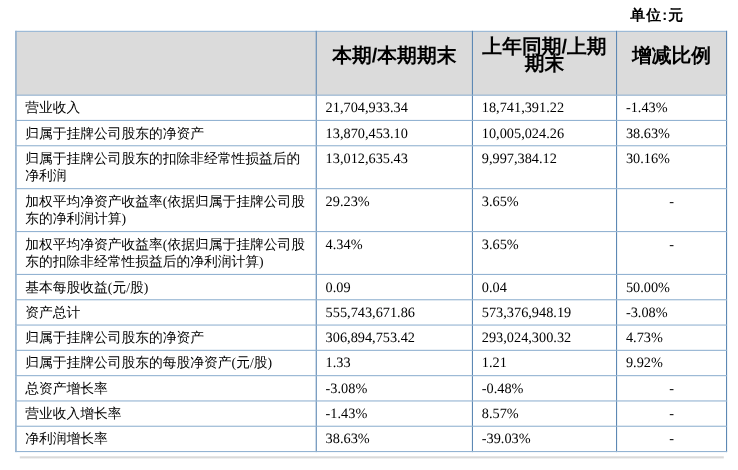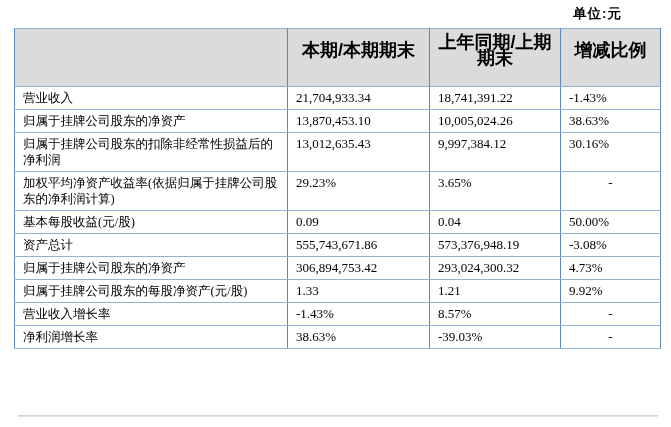--- a/index.html
+++ b/index.html
@@ -108,20 +108,26 @@
       <td class="num">9,997,384.12</td>
       <td class="num">30.16%</td>
     </tr>
     <tr>
       <td class="label">加权平均净资产收益率(依据归属于挂牌公司股东的净利润计算)</td>
       <td class="num">29.23%</td>
       <td class="num">3.65%</td>
       <td class="num dash">-</td>
     </tr>
     <tr>
+      <td class="label">加权平均净资产收益率(依据归属于挂牌公司股东的扣除非经常性损益后的净利润计算)</td>
+      <td class="num">4.34%</td>
+      <td class="num">3.65%</td>
+      <td class="num dash">-</td>
+    </tr>
+    <tr>
       <td class="label">基本每股收益(元/股)</td>
       <td class="num">0.09</td>
       <td class="num">0.04</td>
       <td class="num">50.00%</td>
     </tr>
     <tr>
       <td class="label">资产总计</td>
       <td class="num">555,743,671.86</td>
       <td class="num">573,376,948.19</td>
       <td class="num">-3.08%</td>
@@ -132,20 +138,26 @@
       <td class="num">293,024,300.32</td>
       <td class="num">4.73%</td>
     </tr>
     <tr>
       <td class="label">归属于挂牌公司股东的每股净资产(元/股)</td>
       <td class="num">1.33</td>
       <td class="num">1.21</td>
       <td class="num">9.92%</td>
     </tr>
     <tr>
+      <td class="label">总资产增长率</td>
+      <td class="num">-3.08%</td>
+      <td class="num">-0.48%</td>
+      <td class="num dash">-</td>
+    </tr>
+    <tr>
       <td class="label">营业收入增长率</td>
       <td class="num">-1.43%</td>
       <td class="num">8.57%</td>
       <td class="num dash">-</td>
     </tr>
     <tr>
       <td class="label">净利润增长率</td>
       <td class="num">38.63%</td>
       <td class="num">-39.03%</td>
       <td class="num dash">-</td>

